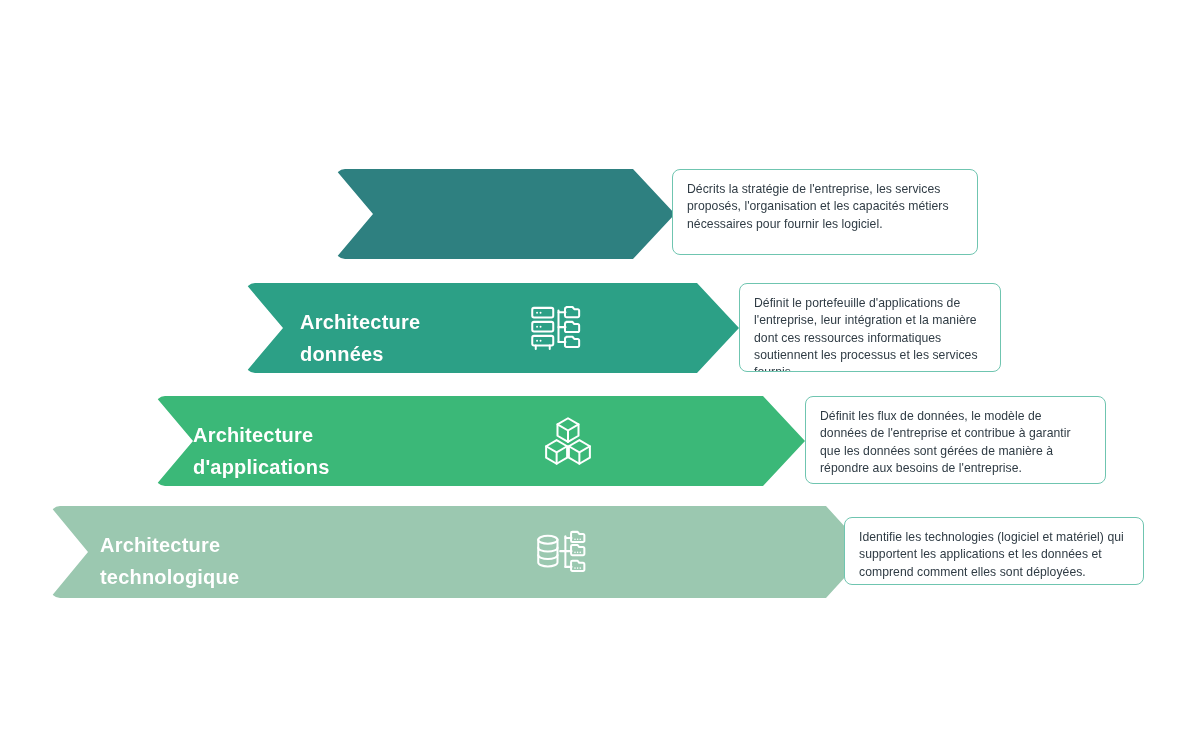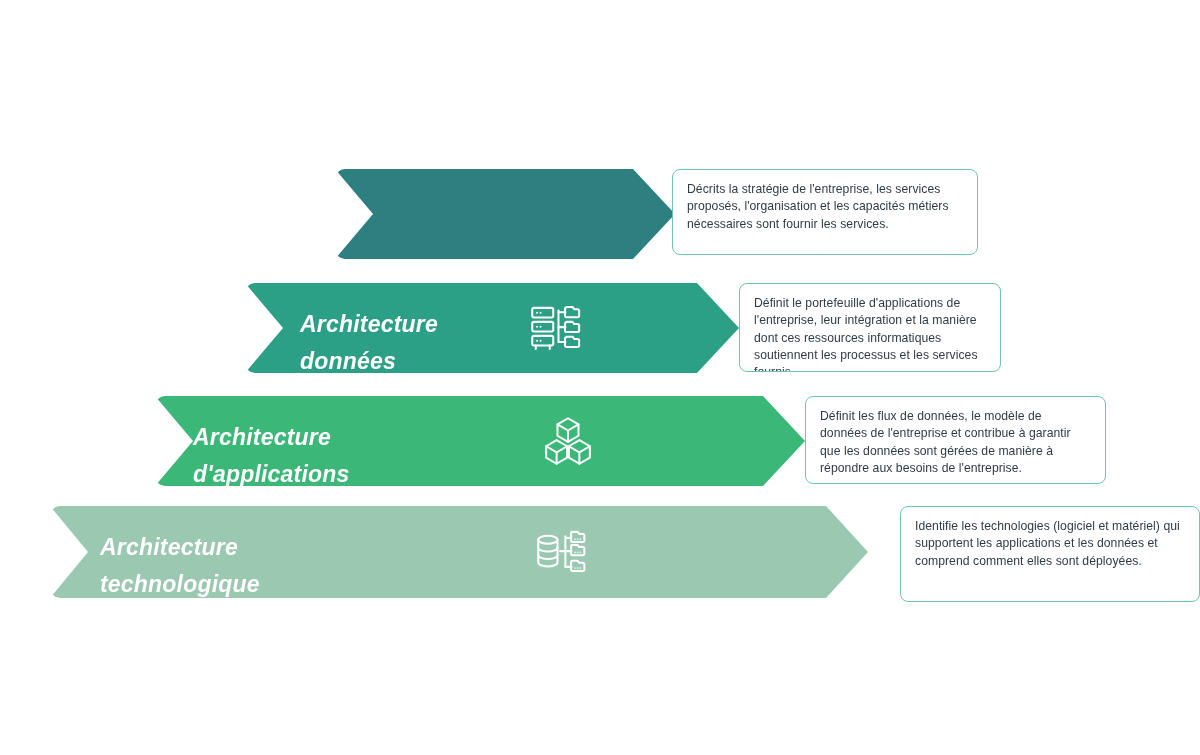--- a/index.html
+++ b/index.html
@@ -50,27 +50,26 @@
         100% 50%,
         calc(100% - 42px) 100%,
         0% 100%,
         38px 50%);
   }
 
   .arrow-title {
     position: absolute;
     color: #ffffff;
     font-family: "Liberation Sans Narrow", "Liberation Sans", sans-serif;
-    font-size: 23px;
+    font-size: 20px;
     font-weight: 700;
     line-height: 1.62;
     letter-spacing: 0.2px;
     white-space: pre-line;
     text-shadow: 0 0 1px rgba(0,0,0,0.05);
-    font-style: italic;
   }
 
   .arrow-icon {
     position: absolute;
     top: 50%;
     transform: translateY(-50%);
     width: 56px;
     height: 56px;
     display: flex;
     align-items: center;
@@ -117,21 +116,21 @@
         <rect x="26" y="10" width="12" height="12" rx="1.5"></rect>
         <rect x="8" y="40" width="12" height="12" rx="1.5"></rect>
         <rect x="26" y="40" width="12" height="12" rx="1.5"></rect>
         <rect x="44" y="40" width="12" height="12" rx="1.5"></rect>
         <path d="M32 22 L32 31"></path>
         <path d="M14 40 L14 31 L50 31 L50 40"></path>
         <path d="M32 31 L32 40"></path>
       </svg>
     </div>
 
-    <div class="desc-box" style="left:337px; width:306px; height:86px;">Décrits la stratégie de l'entreprise, les services proposés, l'organisation et les capacités métiers nécessaires sont fournir les services.</div>
+    <div class="desc-box" style="left:337px; width:306px; height:86px;">Décrits la stratégie de l'entreprise, les services proposés, l'organisation et les capacités métiers nécessaires pour fournir les logiciel.</div>
   </div>
 
   <div class="row" style="left:245px; top:283px; width:795px; height:90px;">
 
     <div class="arrow" style="width:494px; background:#2ca086; border-radius:10px;">
     </div>
 
     <div class="arrow-title" style="left:55px; top:23px;">Architecture
 données</div>
 
@@ -205,16 +204,16 @@
         <circle cx="54" cy="17.4" r="0.9" fill="#ffffff" stroke="none"></circle>
         <circle cx="48" cy="32.4" r="0.9" fill="#ffffff" stroke="none"></circle>
         <circle cx="51" cy="32.4" r="0.9" fill="#ffffff" stroke="none"></circle>
         <circle cx="54" cy="32.4" r="0.9" fill="#ffffff" stroke="none"></circle>
         <circle cx="48" cy="50.4" r="0.9" fill="#ffffff" stroke="none"></circle>
         <circle cx="51" cy="50.4" r="0.9" fill="#ffffff" stroke="none"></circle>
         <circle cx="54" cy="50.4" r="0.9" fill="#ffffff" stroke="none"></circle>
       </svg>
     </div>
 
-    <div class="desc-box" style="left:850px; width:300px; height:96px;">Identifie les technologies (logiciel et matériel) qui supportent les applications et les données et comprend comment elles sont déployées.</div>
+    <div class="desc-box" style="left:794px; width:300px; height:68px;margin-top:11px;">Identifie les technologies (logiciel et matériel) qui supportent les applications et les données et comprend comment elles sont déployées.</div>
   </div>
 
 </div>
 
 </body></html>

